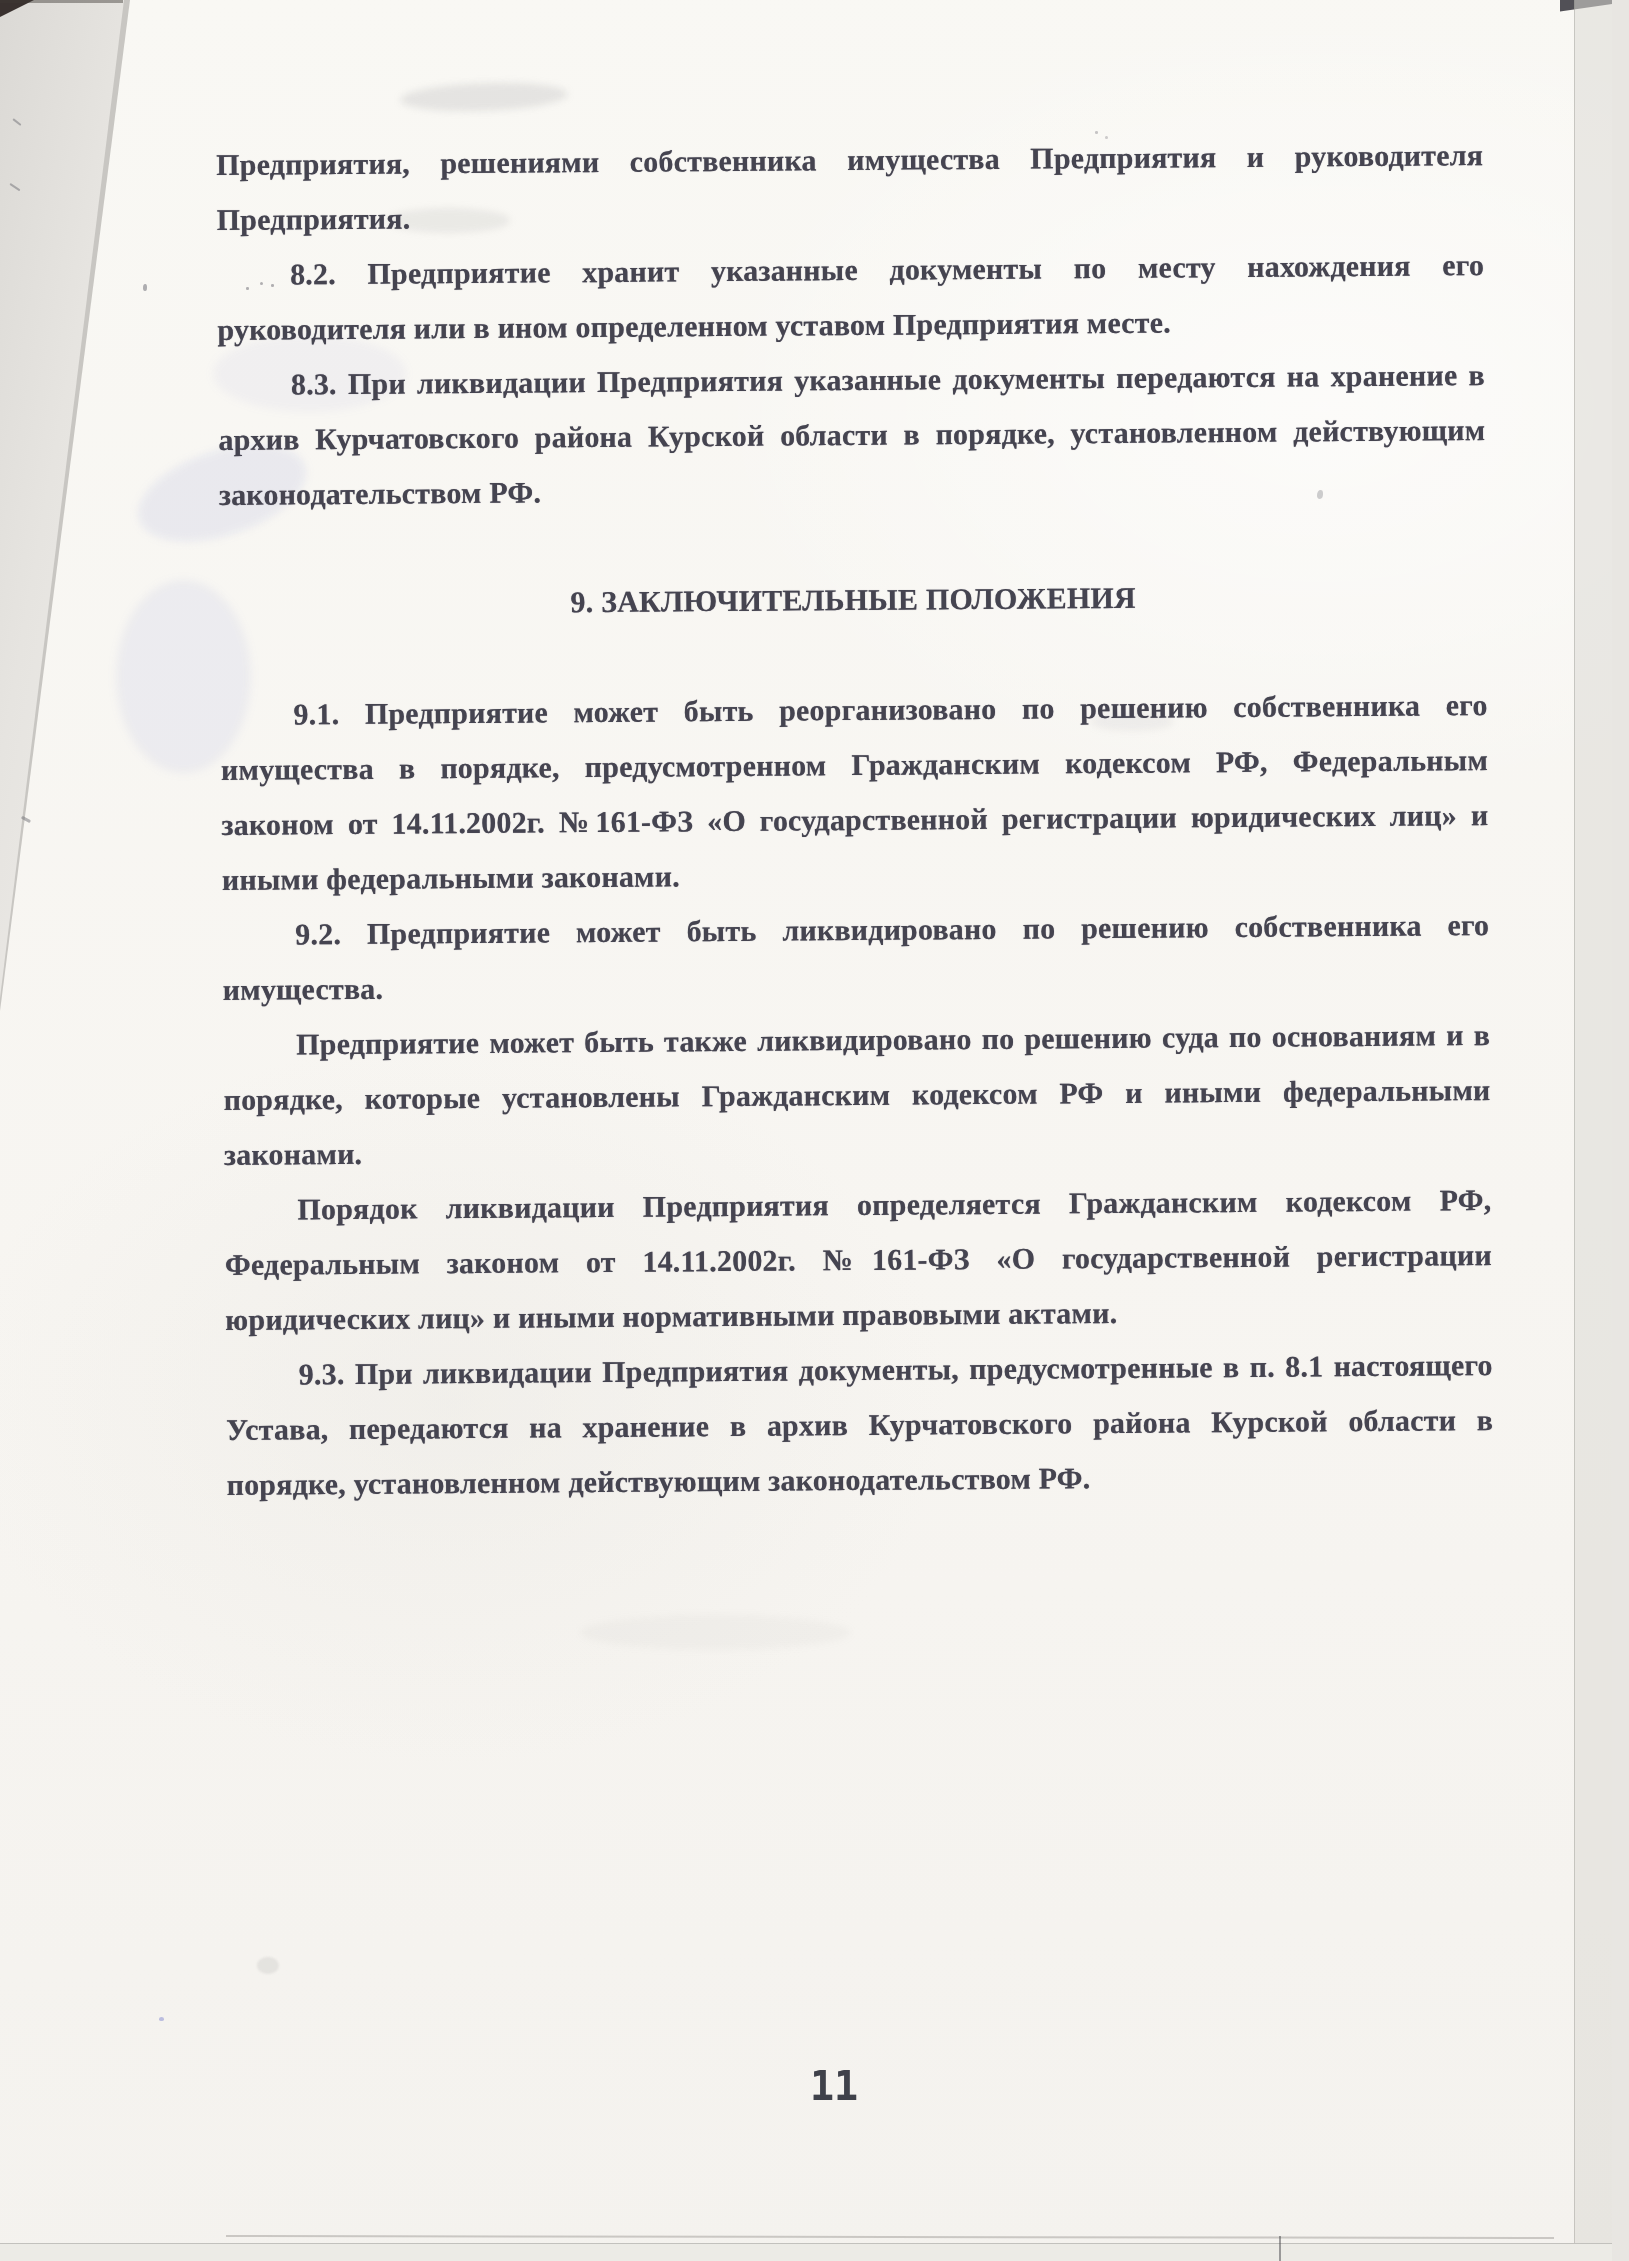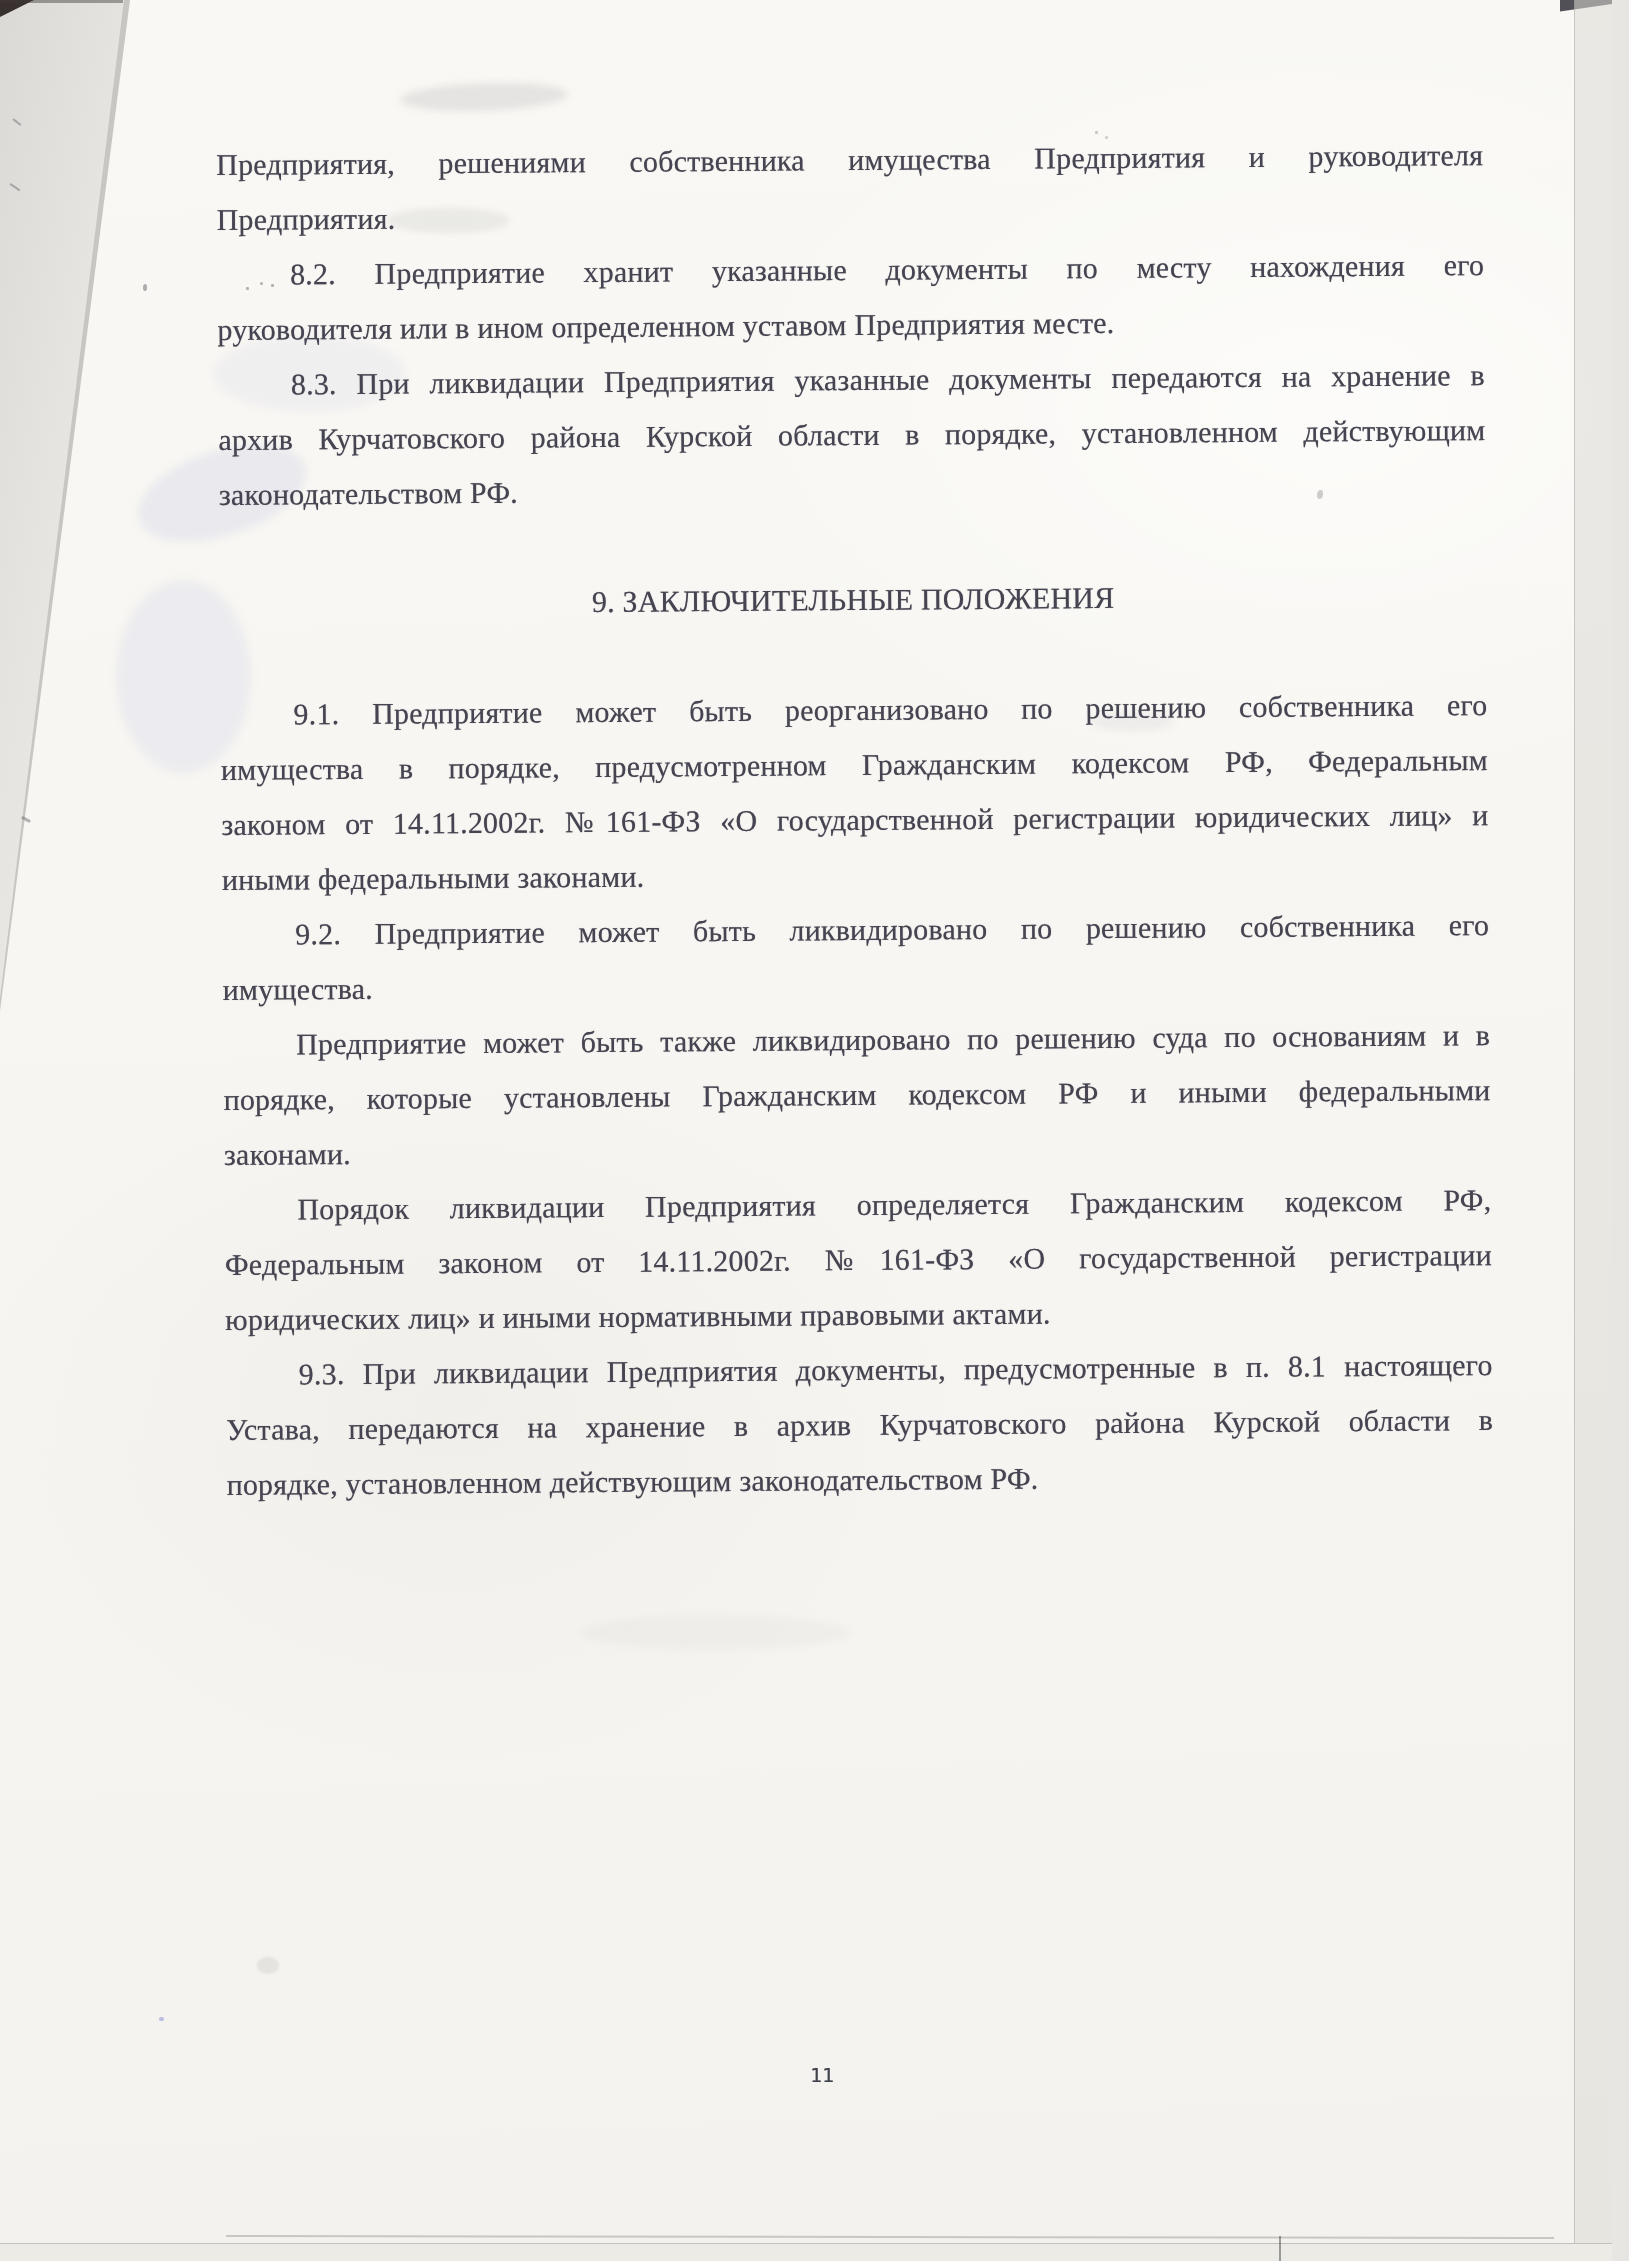--- a/index.html
+++ b/index.html
@@ -5,20 +5,21 @@
   html,body{margin:0;padding:0;background:#e8e6e2;}
   #screenshot{
     position:relative;
     width:1612px;height:2261px;
     overflow:hidden;
     background:
       radial-gradient(903px 580px at 82% 18%, rgba(255,255,255,.55), rgba(255,255,255,0) 70%),
       radial-gradient(709px 516px at 28% 62%, rgba(234,232,227,.45), rgba(234,232,227,0) 70%),
       linear-gradient(178deg,#f9f8f4 0%,#f7f5f1 55%,#f4f2ee 100%);
     font-family:"Liberation Serif","DejaVu Serif",serif;
+    font-weight:bold;
   }
   
   .edge-wedge-dark{
     position:absolute;left:0;top:0;width:130px;height:1011px;
     clip-path:polygon(0 0,100% 0,0 100%);
     background:#c8c6c2;
   }
   .edge-wedge{
     position:absolute;left:0;top:0;width:124px;height:998px;
     clip-path:polygon(0 0,100% 0,0 100%);
@@ -96,21 +97,21 @@
   }
   .line.last{text-align:left;text-align-last:left;}
   .line.indent{padding-left:73px;}
   .line.heading-line{
     text-align:center;text-align-last:center;
     margin-top:55px;margin-bottom:55px;
   }
   .page-number{
     position:absolute;left:810px;top:2063px;
     font-family:"DejaVu Sans Mono","Liberation Mono",monospace;
-    font-size:20px;color:var(--num-ink,#3f414a);
+    font-size:40px;color:var(--num-ink,#3f414a);
     text-shadow:0 0 0.6px rgba(63,65,74,.5);
   }
 </style>
 </head>
 <body>
 
 <div id="screenshot">
 
   <div class="edge-wedge-dark"></div>
   <div class="edge-wedge"></div>

